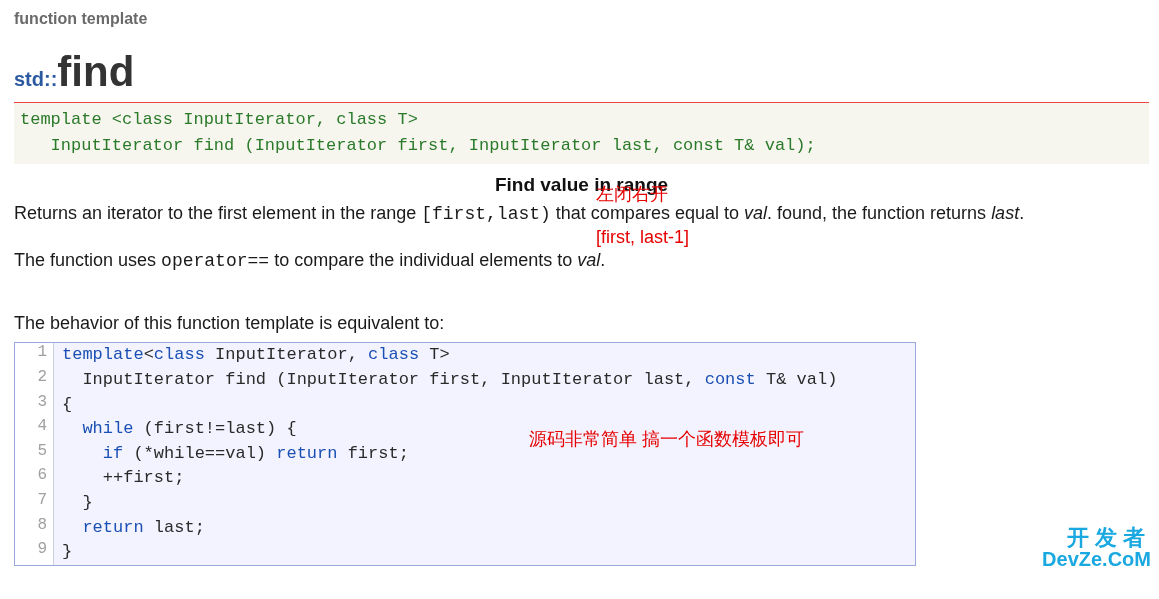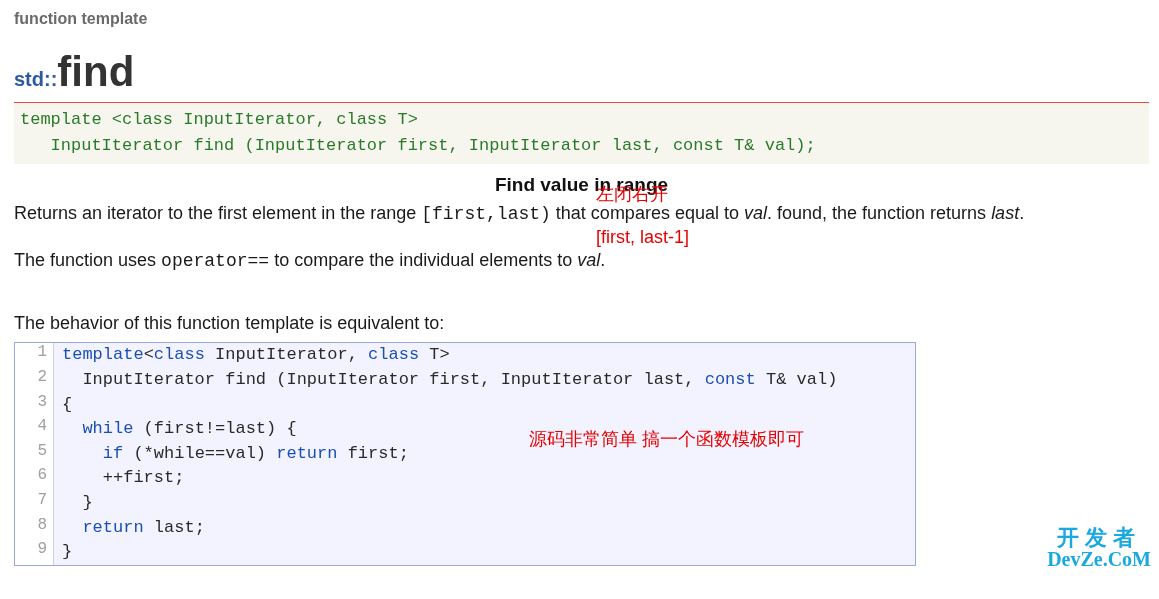--- a/index.html
+++ b/index.html
@@ -98,22 +98,22 @@
   .annot-overlay {
     position: absolute;
     color: #e60000;
     font-family: "Microsoft YaHei", Arial, sans-serif;
     font-size: 18px;
   }
   .watermark {
     position: absolute;
     right: 8px;
     bottom: 6px;
-    text-align: center;
-    font-family: Liberation Serif, serif;
+    text-align: right;
+    font-family: Liberation Sans, sans-serif;
     line-height: 1.05;
   }
   .watermark .wm1 {
     color: #1aa8e0;
     font-size: 22px;
     letter-spacing: 6px;
     font-weight: bold;
   }
   .watermark .wm2 {
     color: #1aa8e0;

